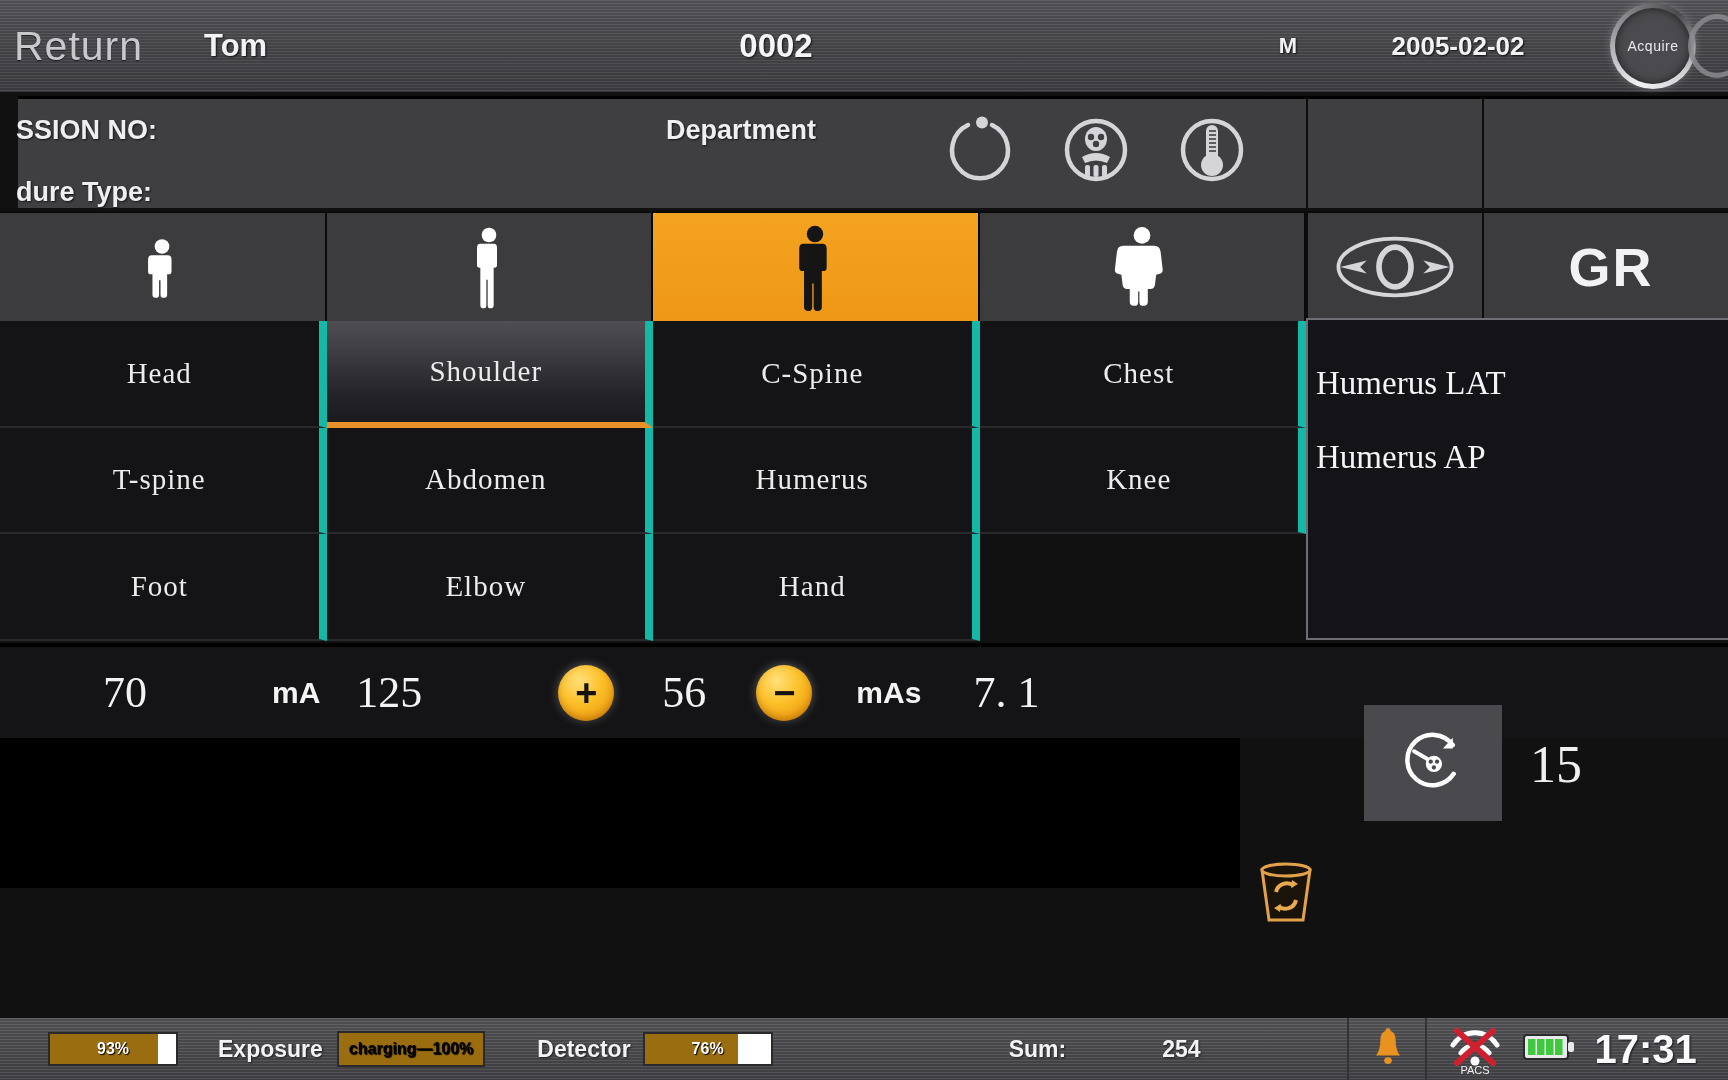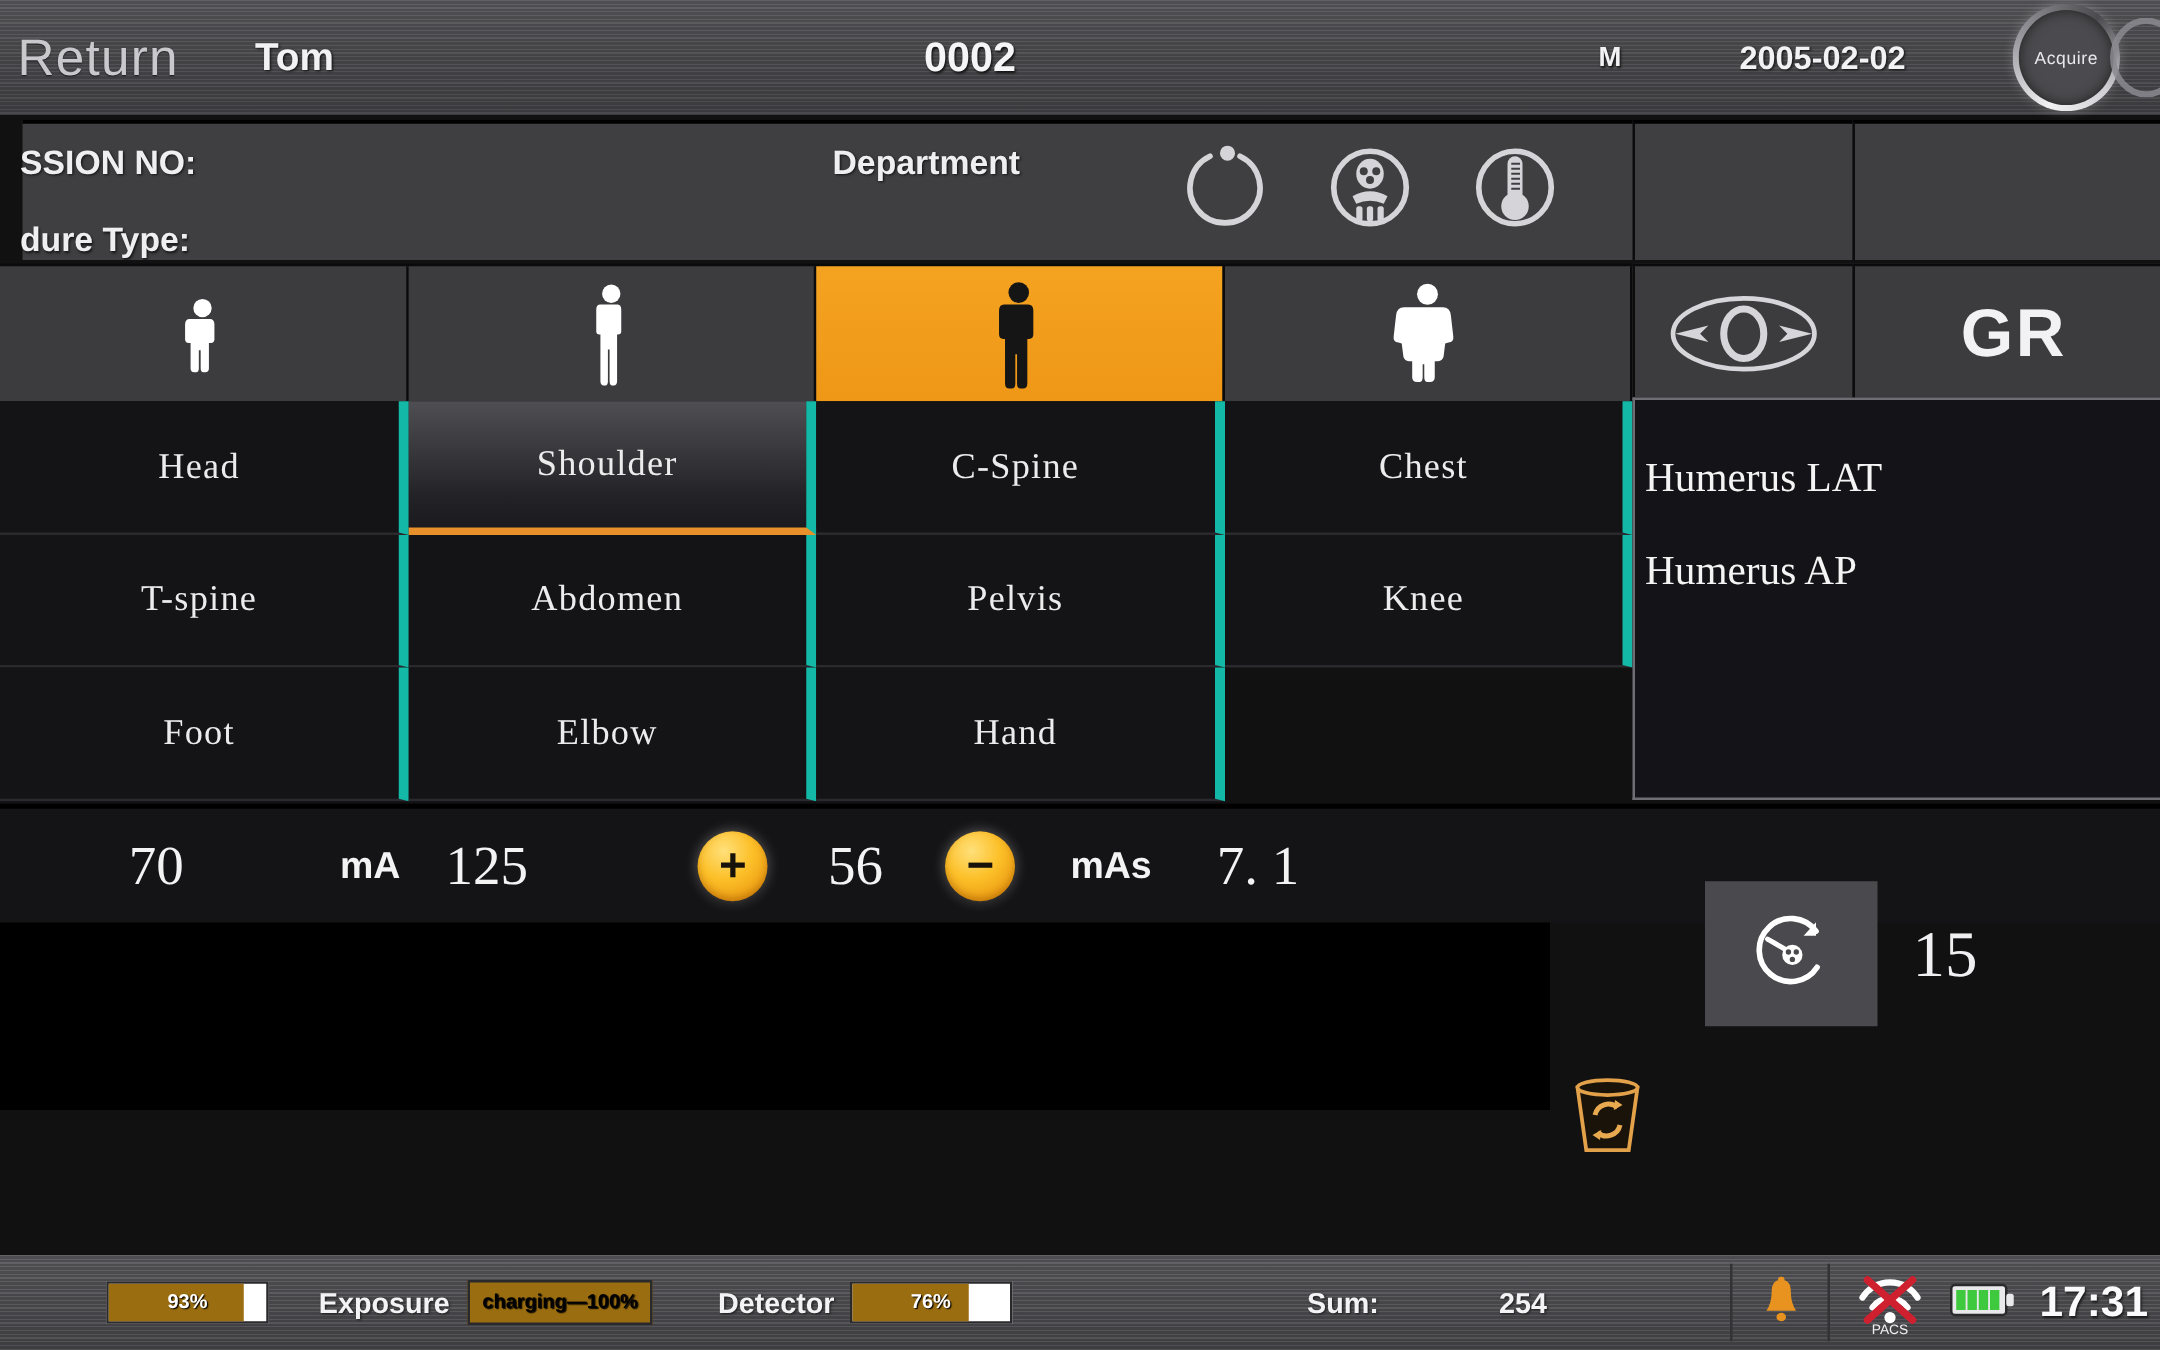--- a/index.html
+++ b/index.html
@@ -126,34 +126,34 @@
   .previewpanel { position:absolute; left:0; top:738px; width:1728px; height:180px; background:#141416; z-index:-1;}
   .trash { position:absolute; left:1258px; top:862px; width:56px; height:62px;}
   .rotbtn {
     position:absolute; left:1364px; top:705px; width:138px; height:116px;
     background:#4a4a4e; display:flex; align-items:center; justify-content:center;
   }
   .bignum { position:absolute; left:1530px; top:735px; font-family:"Liberation Serif", serif; font-size:52px; color:#f0f0f2;}
 
   
   .statusbar {
-    position:absolute; left:0; bottom:0; width:1728px; height:76px;
+    position:absolute; left:0; bottom:0; width:1728px; height:62px;
     background:
       repeating-linear-gradient(to bottom, rgba(255,255,255,.05) 0px, rgba(255,255,255,.05) 1px, rgba(0,0,0,.14) 1px, rgba(0,0,0,.14) 3px),
       linear-gradient(to bottom,#5b5b5f,#47474b);
-    display:flex; align-items:center;padding-left:37px;
+    display:flex; align-items:center;
   }
   .pbar { width:130px; height:34px; border:2px solid #2a2a2d; background:#fff; position:relative; }
   .pbar .fill { position:absolute; left:0; top:0; bottom:0; background:#9a6d10; }
   .pbar .txt { position:absolute; inset:0; display:flex; align-items:center; justify-content:center;
                font-size:16px; font-weight:bold; color:#fff; text-shadow:1px 1px 1px #000;}
   .slabel { font-size:23px; font-weight:bold; color:#f3f3f5; text-shadow:1px 1px 2px #1d1d1f; }
   .badge { height:36px; padding:0 10px; border:2px solid #2a2a2d; background:#9a6d10;
            display:flex; align-items:center; font-size:16px; font-weight:bold; color:#000000; text-shadow:1px 1px 1px #000;}
-  .clock { font-size:34px; font-weight:bold; color:#fafafc; text-shadow:1px 1px 2px #17171a;}
+  .clock { font-size:40px; font-weight:bold; color:#fafafc; text-shadow:1px 1px 2px #17171a;}
   .divline { width:2px; height:62px; background:#333336; }
 </style>
 </head>
 <body>
 
 <div id="app">
 
   <div class="topbar">
     <div class="return">Return</div>
     <div class="pname">Tom</div>
@@ -250,21 +250,21 @@
     <span class="gr-text">GR</span>
   </div>
 
   <div class="grid">
     <div class="gcell">Head</div>
     <div class="gcell sel">Shoulder</div>
     <div class="gcell">C-Spine</div>
     <div class="gcell">Chest</div>
     <div class="gcell">T-spine</div>
     <div class="gcell">Abdomen</div>
-    <div class="gcell">Pelvis</div>
+    <div class="gcell">Humerus</div>
     <div class="gcell">Knee</div>
     <div class="gcell">Foot</div>
     <div class="gcell">Elbow</div>
     <div class="gcell">Hand</div>
   </div>
 
   <div class="dropdown">
     <div class="ditem">Humerus LAT</div>
     <div class="ditem">Humerus AP</div>
     <div class="cursor">

